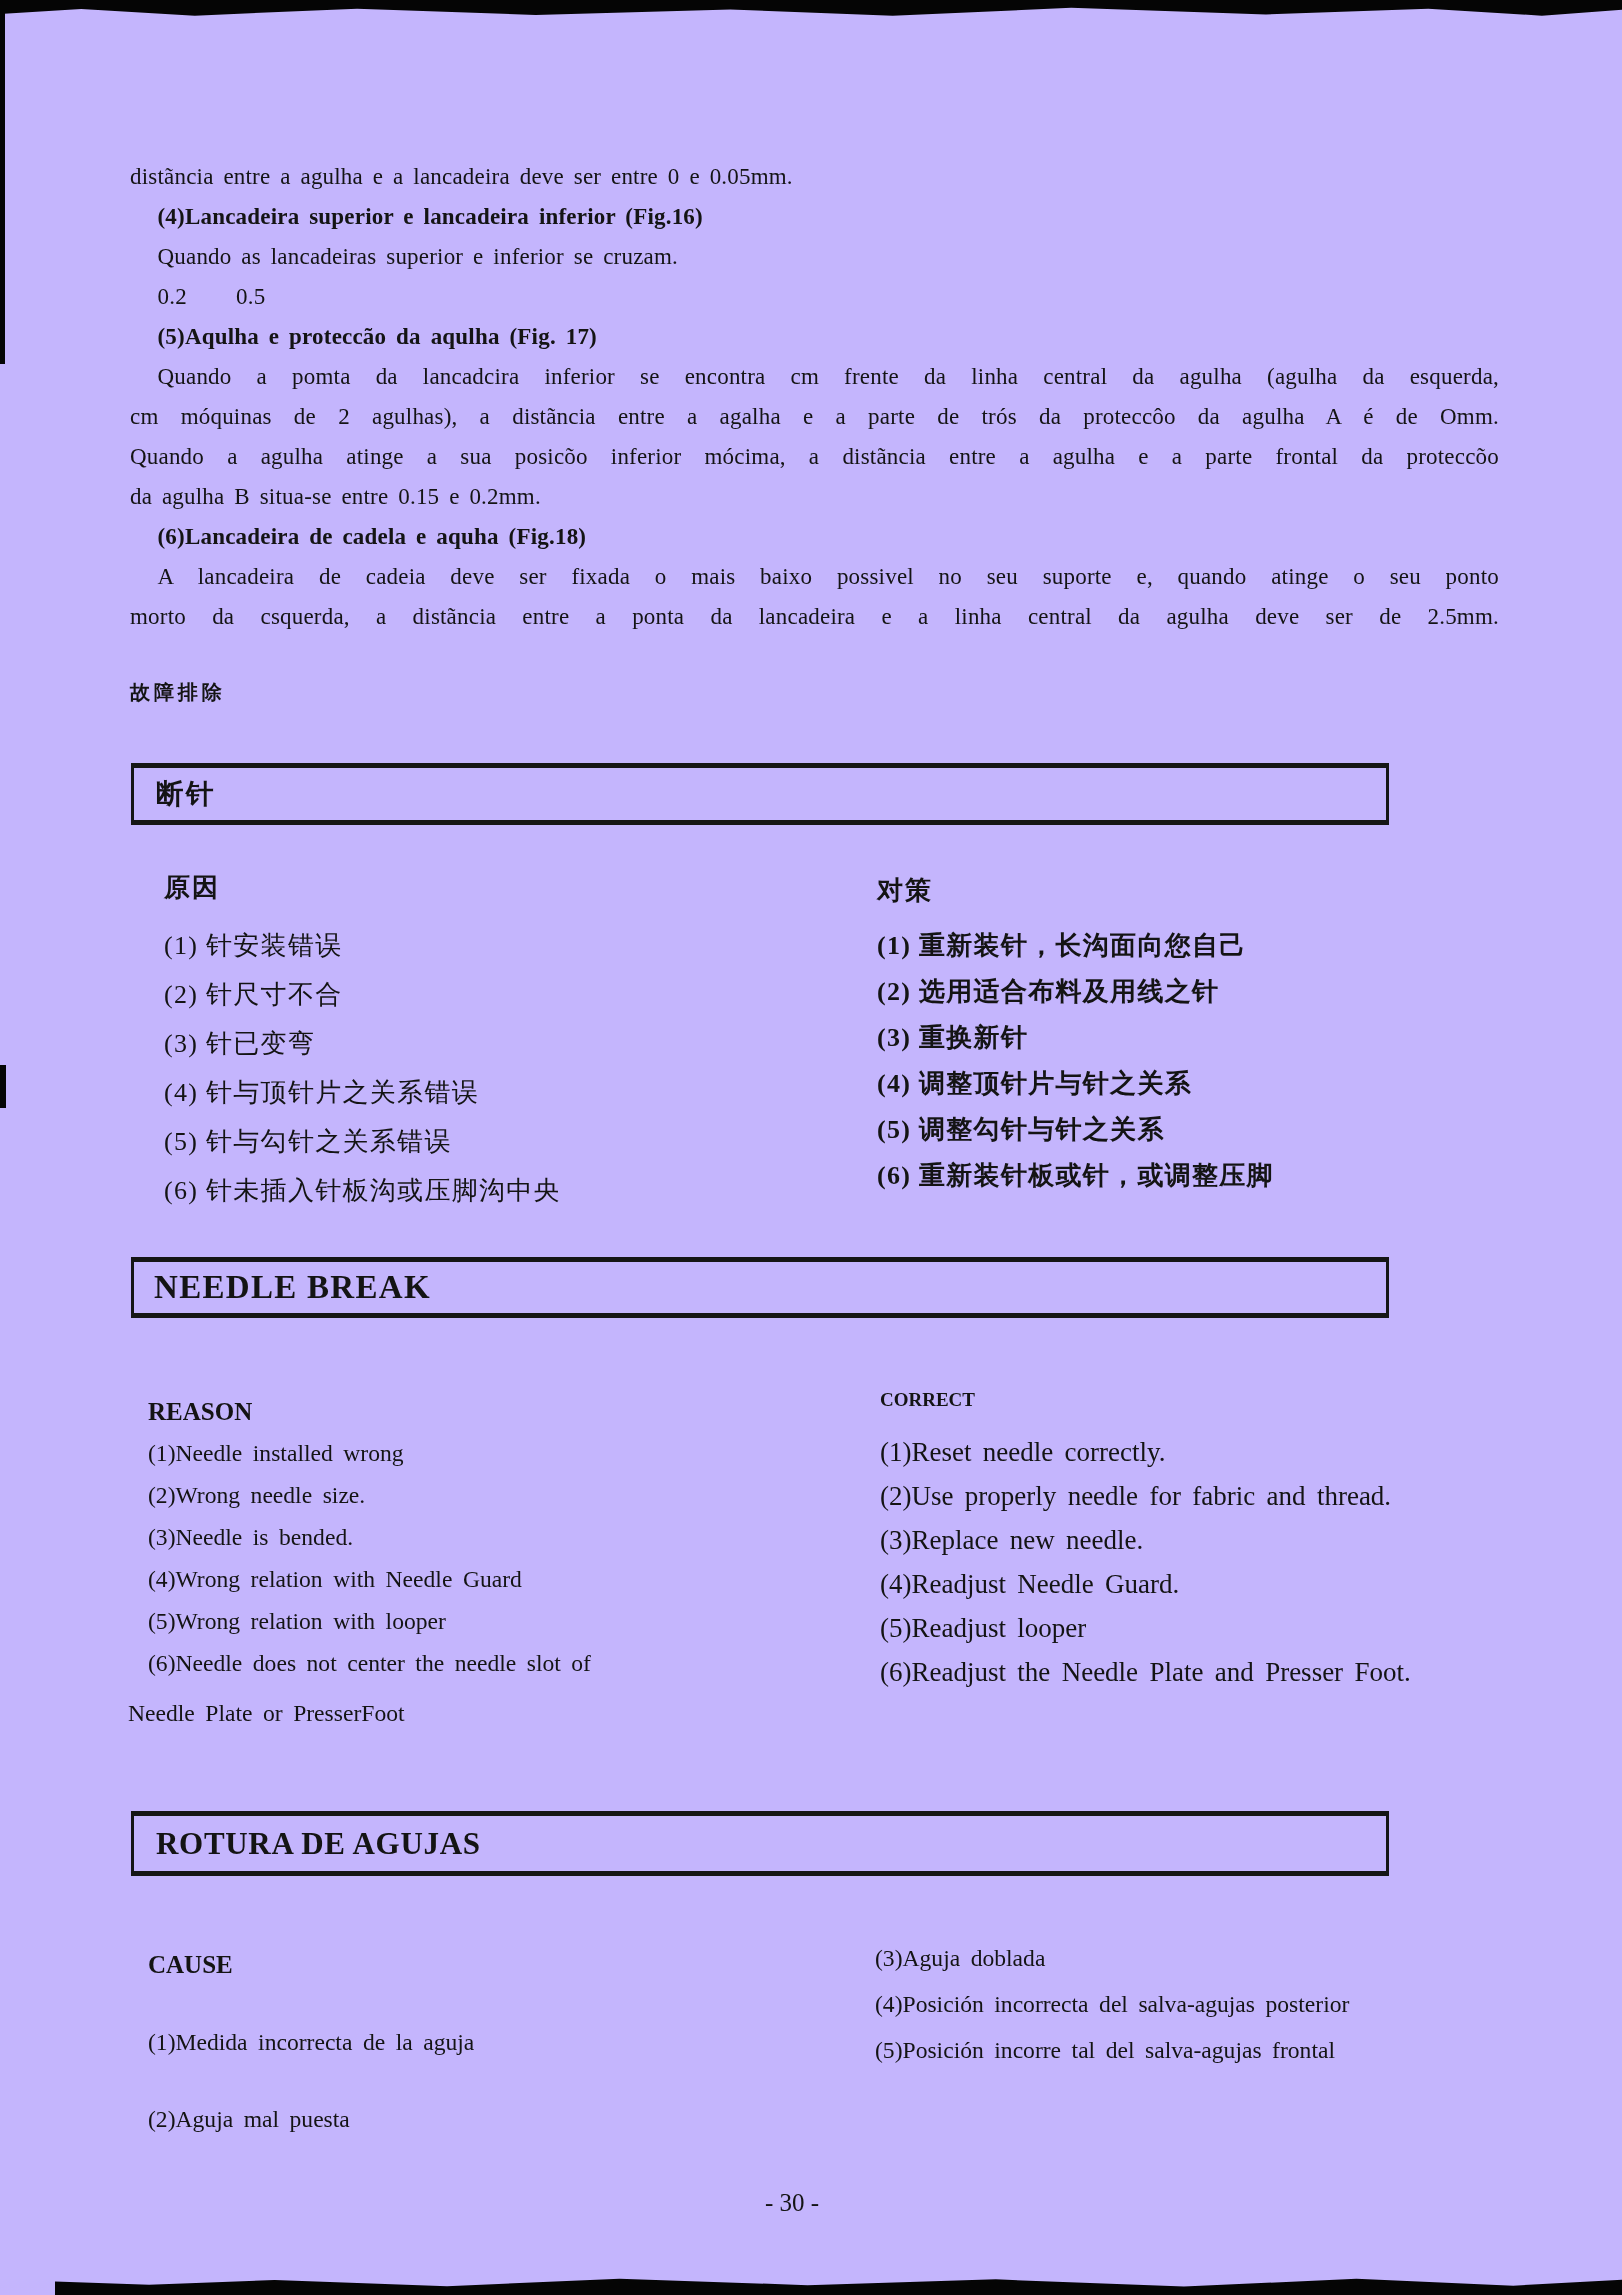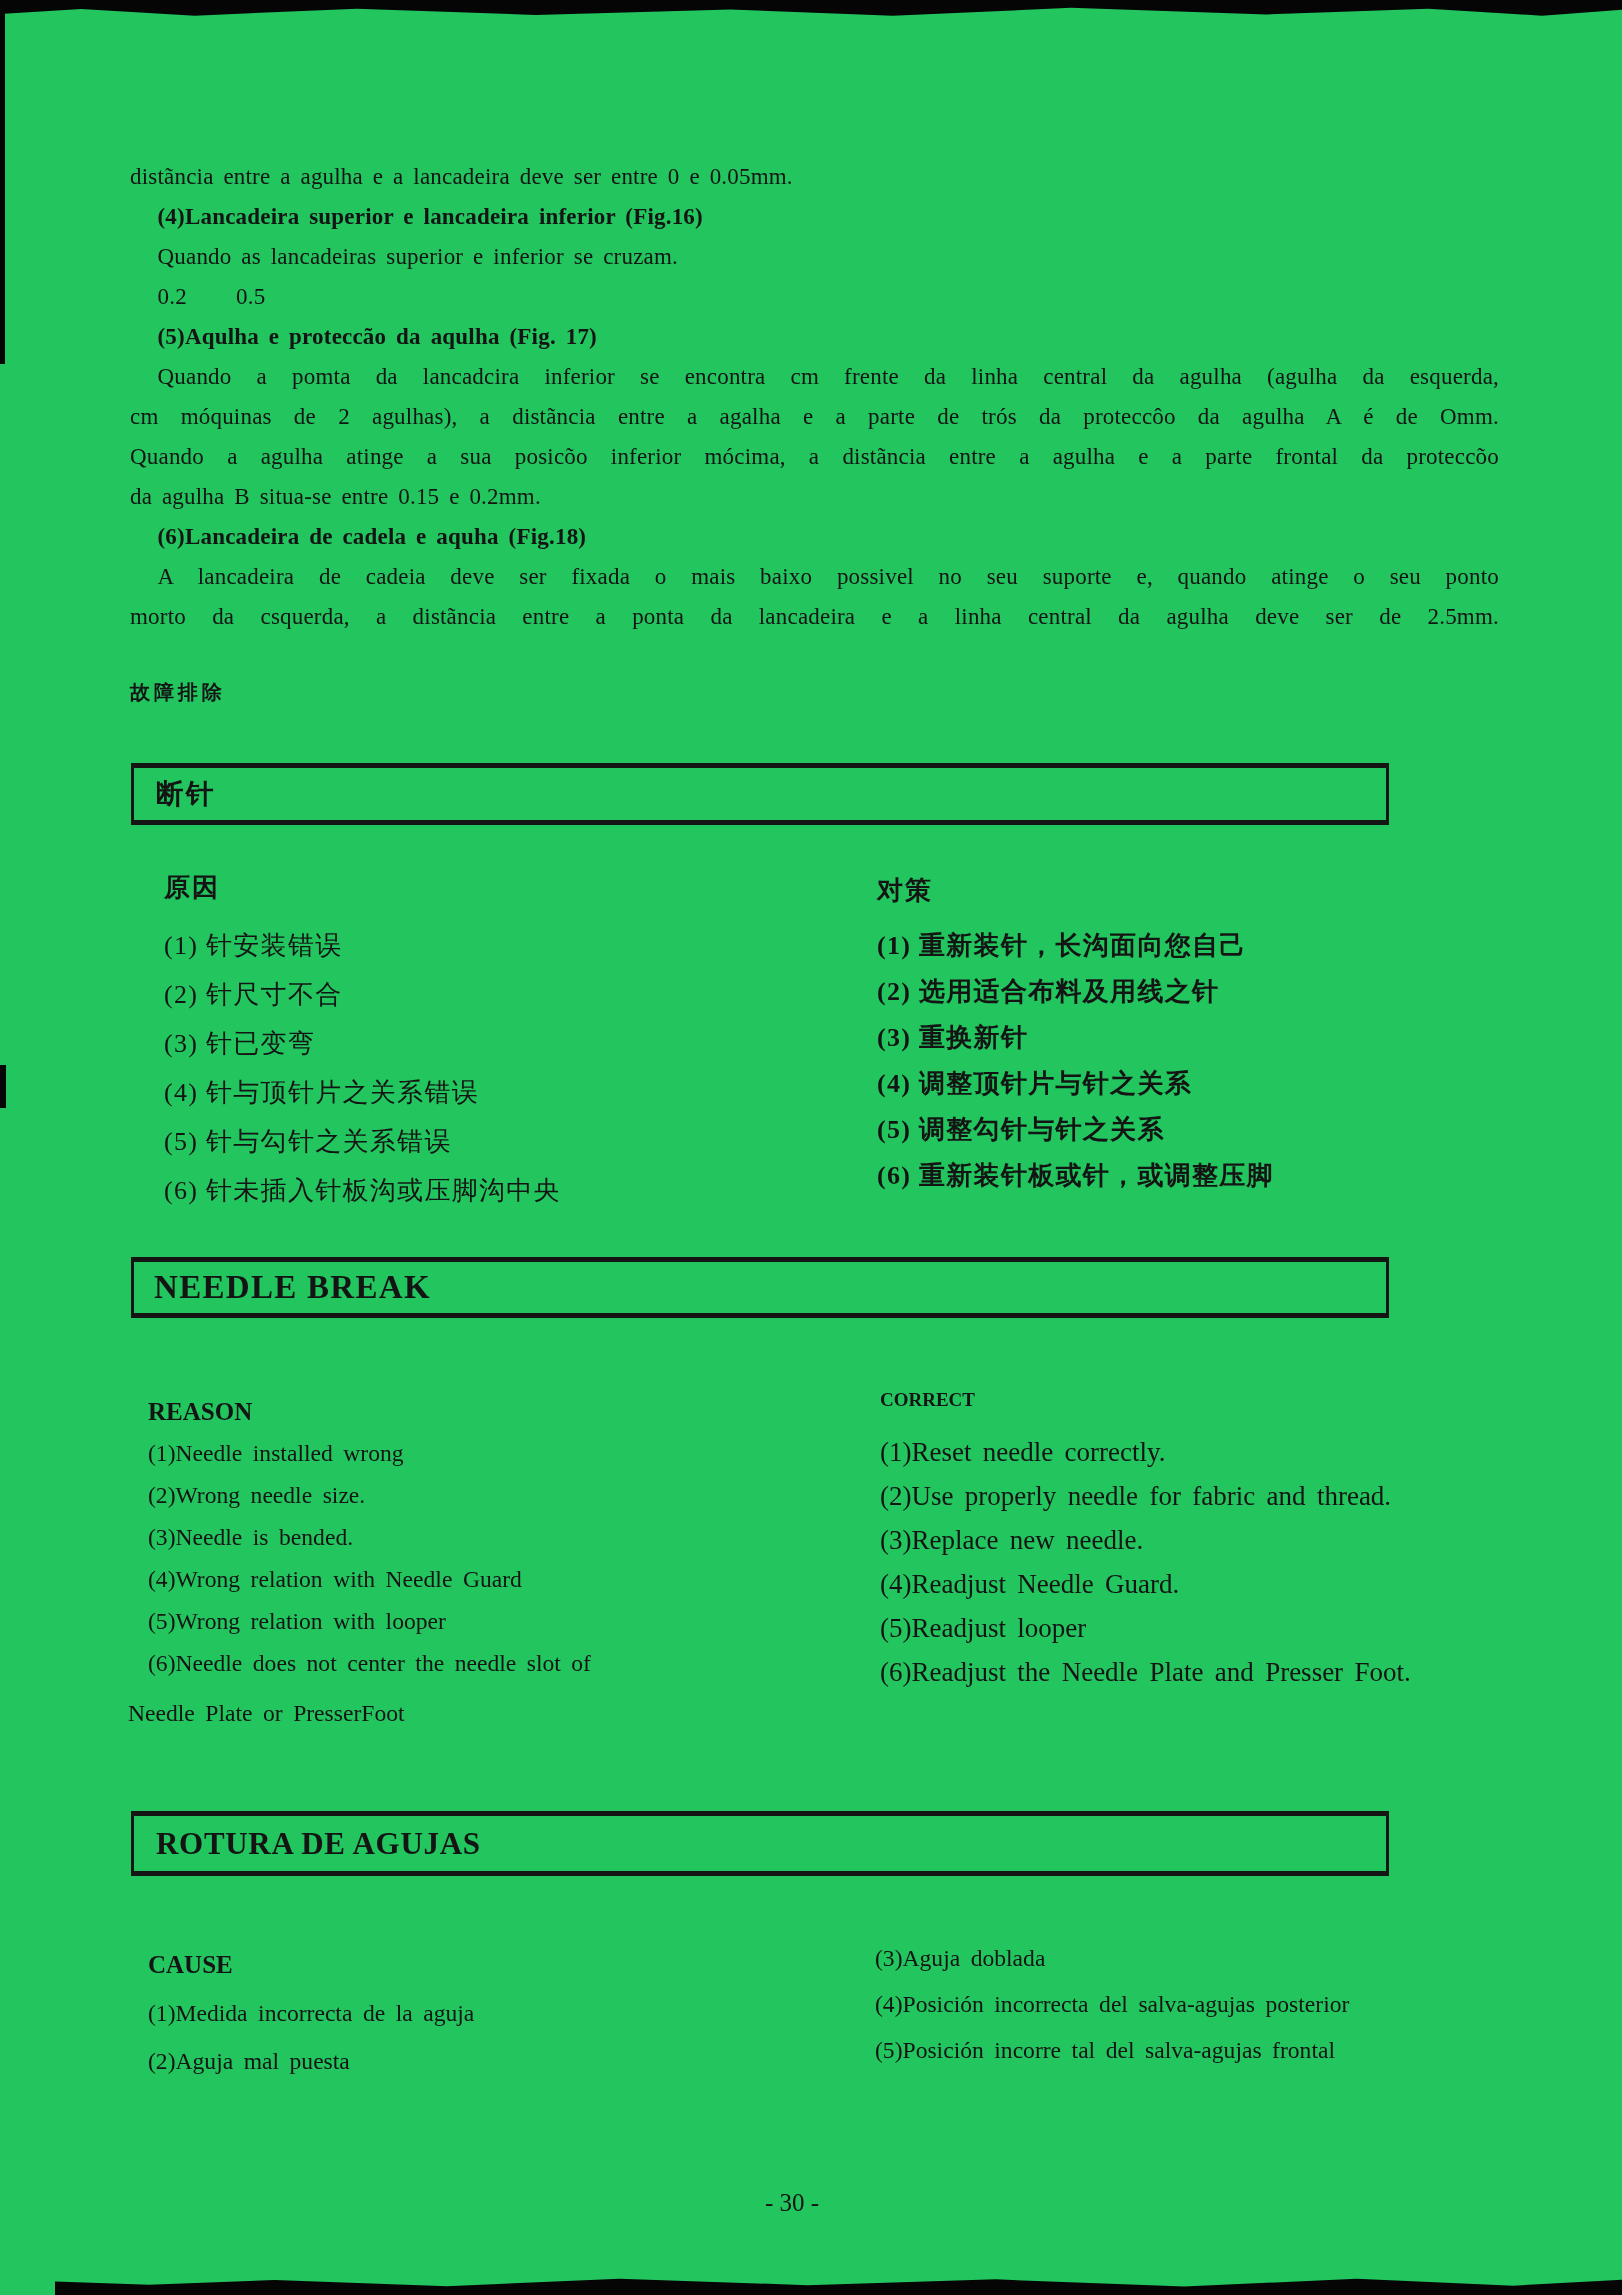--- a/index.html
+++ b/index.html
@@ -1,18 +1,18 @@
 <!DOCTYPE html>
 <html style="font-size:10.5px"><head>
 <meta charset="utf-8">
 <style>
   html,body{margin:0;padding:0;background:#e8e8e8;}
   .page{
     position:relative; width:1623px; height:2295px; overflow:hidden;
-    background:#22c55e; color:#141414;
+    background:#c4b5fd; color:#141414;
     font-family:"Liberation Serif","DejaVu Serif",serif;
   }
   
   .pt{ position:absolute; top:157px; left:130px; width:1369px; }
   .pt-line{
     display:block; height:40px; line-height:40px; font-size:23px;
     white-space:pre-wrap; word-spacing:3.9px; letter-spacing:0.2px;
   }
   .pt-line.ind{ margin-left:27.5px; width:calc(100% - 27.5px); }
   .pt-line.b{ font-weight:bold; }
@@ -44,21 +44,21 @@
   .items .it{ white-space:pre; }
   .zh-il{ top:928px; left:164px; }
   .zh-il .it{ height:49px; font-size:26px; font-weight:normal; letter-spacing:1.3px; }
   .zh-ir{ top:928px; left:877px; }
   .zh-ir .it{ height:46px; font-size:26px; font-weight:bold; letter-spacing:1.3px; }
   .en-il{ top:1440px; left:148px; }
   .en-il .it{ height:42px; font-size:23.6px; word-spacing:4.6px; }
   .en-ir{ top:1437px; left:880px; }
   .en-ir .it{ height:44px; font-size:27px; word-spacing:4.6px; }
   .es-il{ top:2000px; left:148px; }
-  .es-il .it{ height:48px; font-size:23.6px; word-spacing:4.6px; }
+  .es-il .it{ height:48px; font-size:23.6px; word-spacing:4.6px;margin-top:29px; }
   .es-ir{ top:1945px; left:875px; }
   .es-ir .it{ height:46px; font-size:23.6px; word-spacing:4.6px; }
   .cont{ position:absolute; top:1700px; left:128px; font-size:23.6px; word-spacing:4.6px; white-space:pre; }
   
   .pagenum{ position:absolute; top:2189px; left:681px; width:222px; text-align:center; font-size:25px; }
   
   .art{ position:absolute; background:#050505; }
   .art-top{
     top:0; left:0; width:1623px; height:15.7px;
     clip-path:polygon(0 0,100% 0,100% 62%,95% 100%,88% 55%,78% 92%,66% 50%,55% 100%,45% 60%,33% 95%,22% 55%,12% 100%,5% 58%,0 90%);

